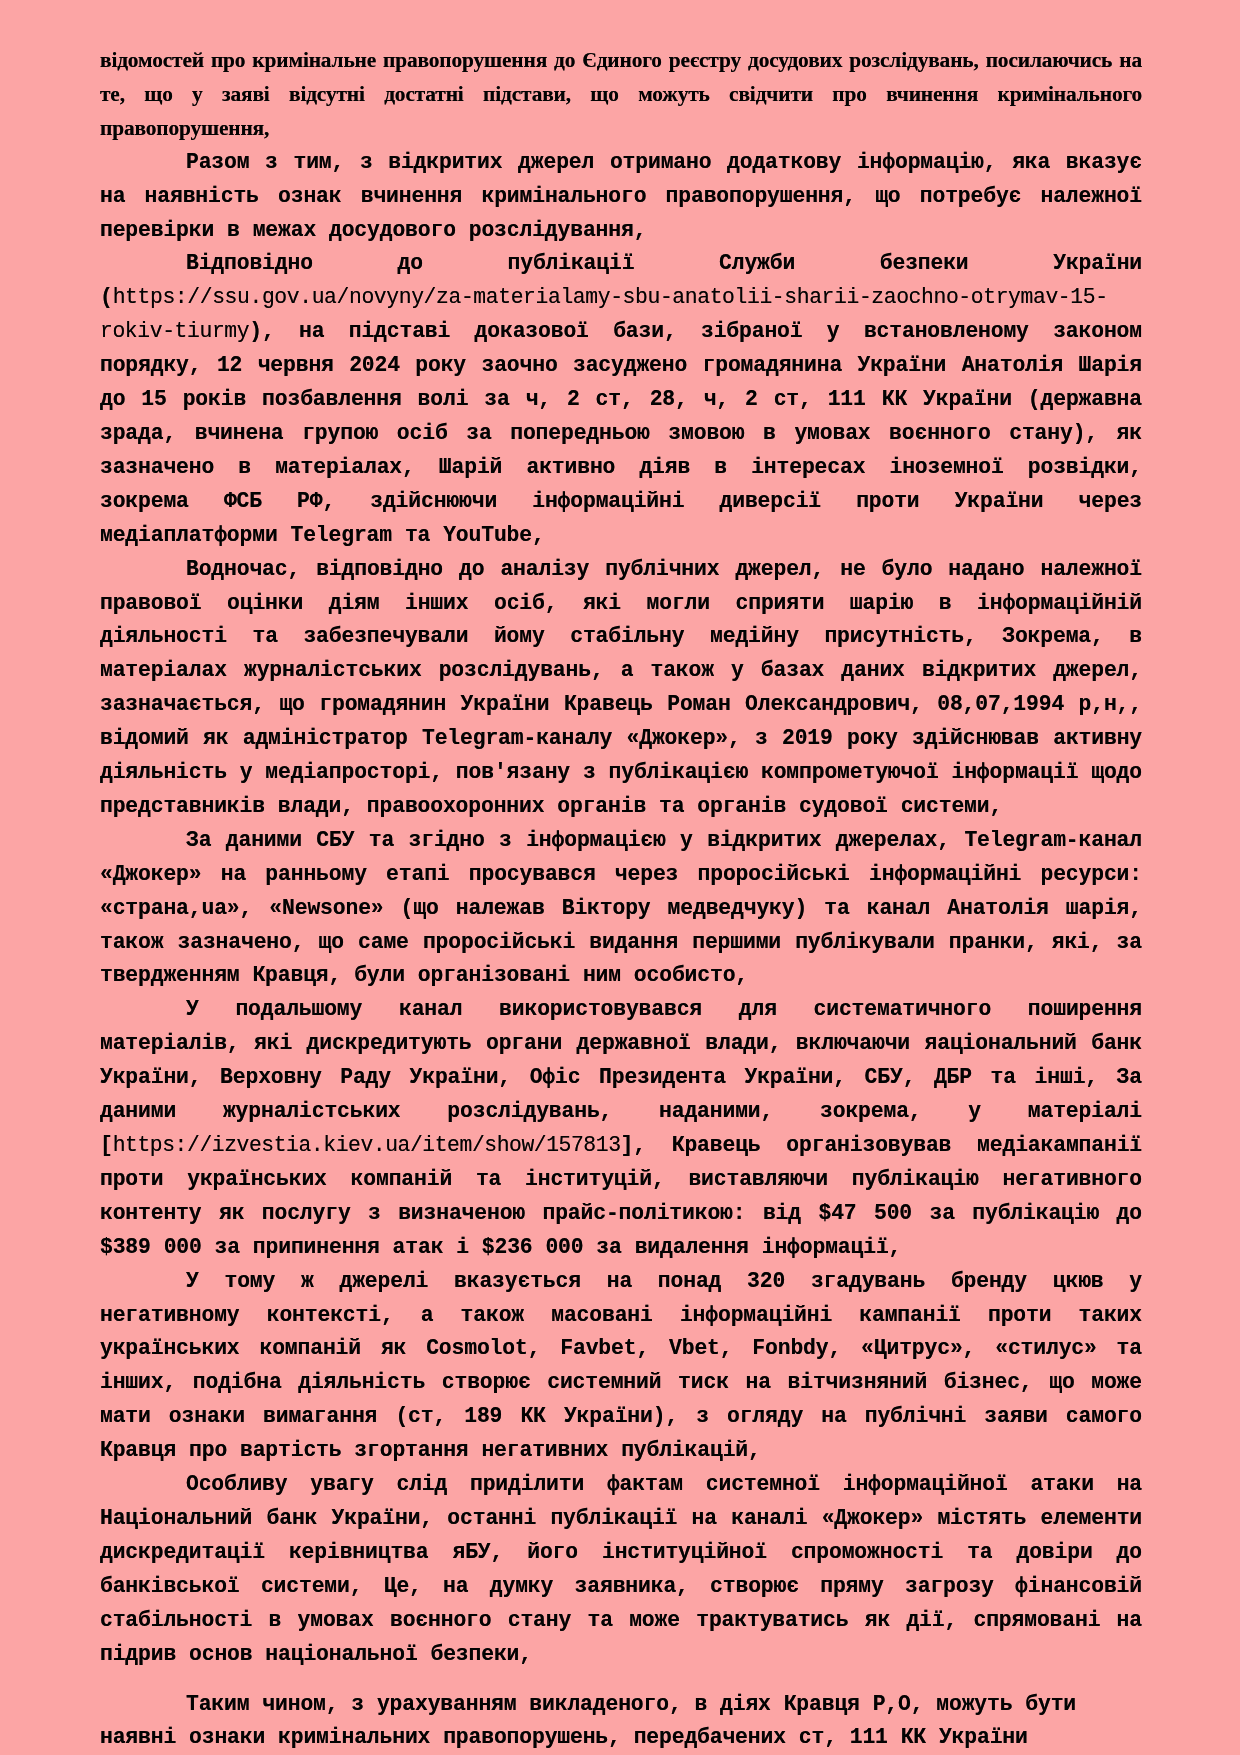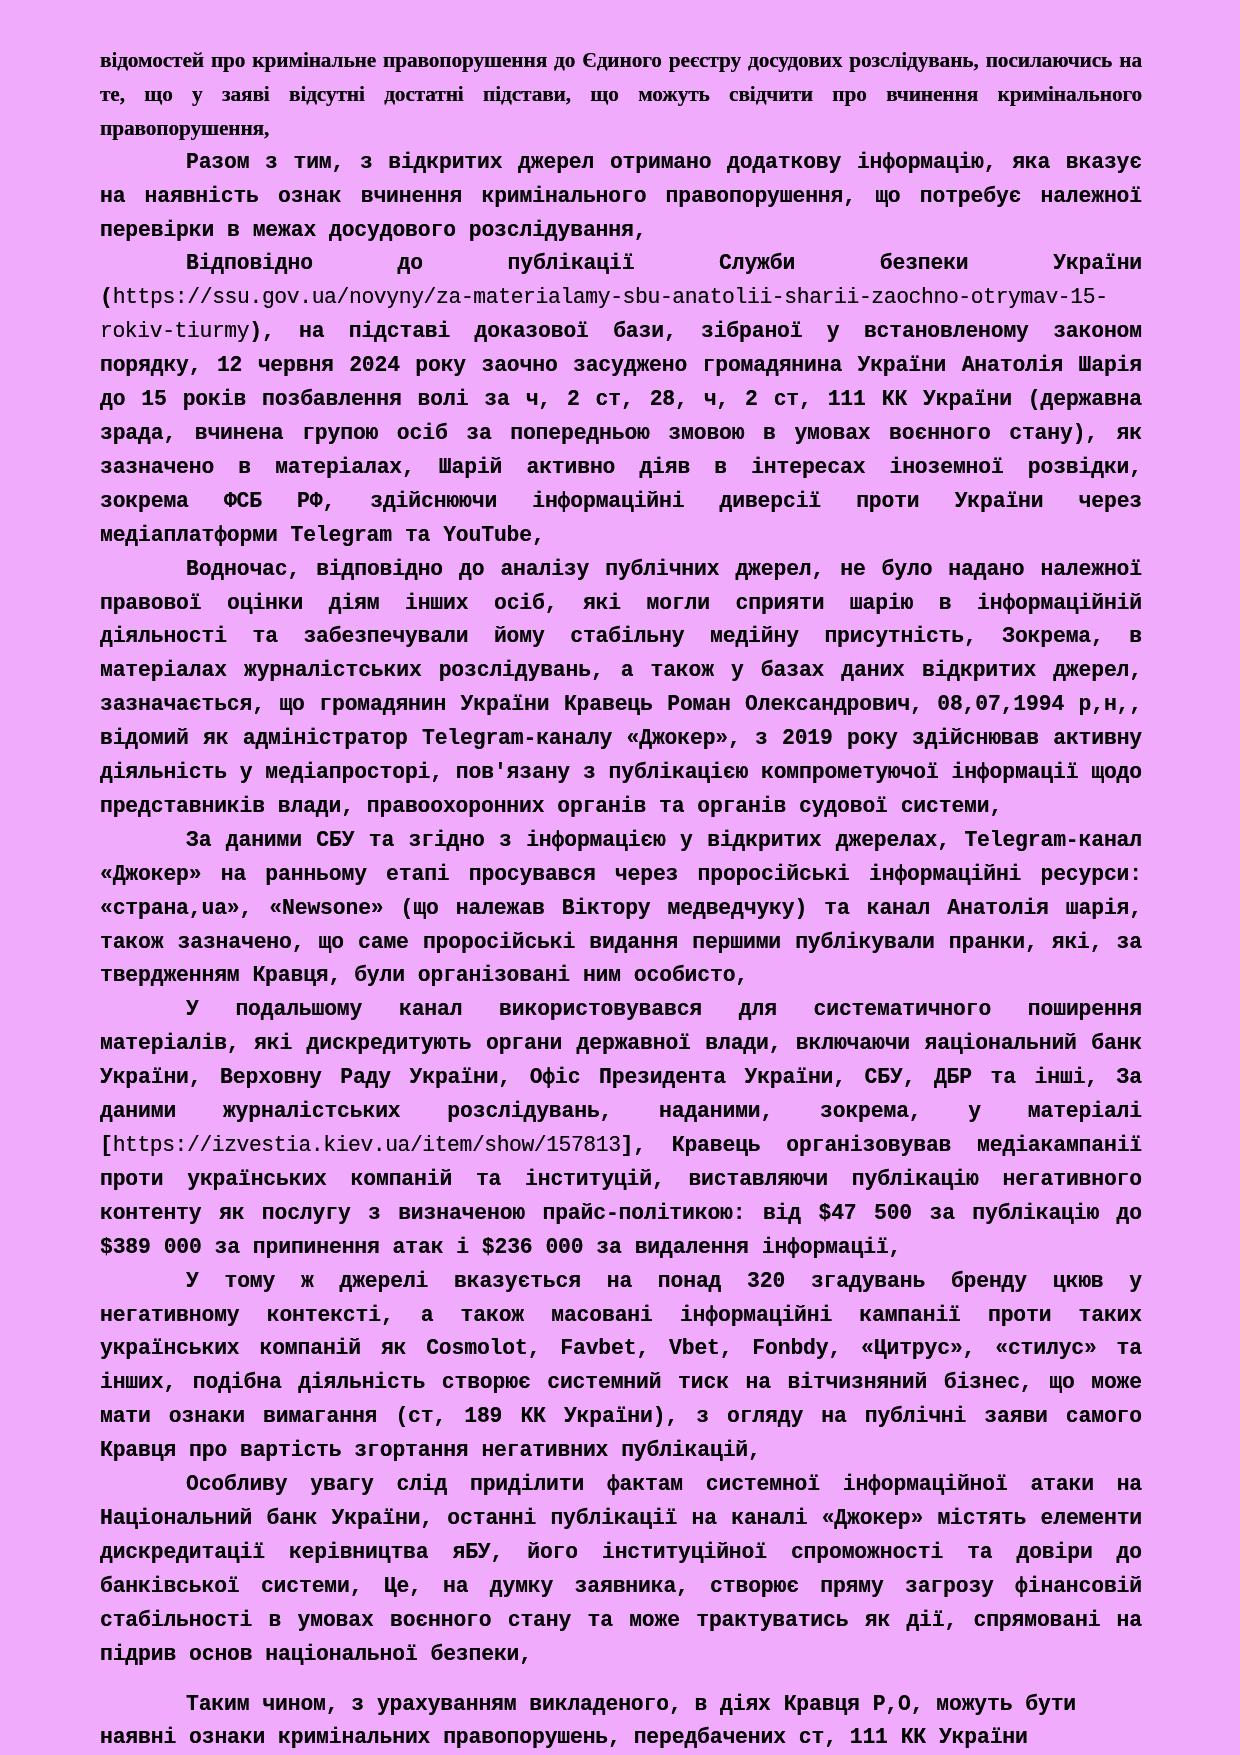--- a/index.html
+++ b/index.html
@@ -7,21 +7,21 @@
     padding: 0;
     background: #ffffff;
   }
   body {
     font-family: "Liberation Serif", "DejaVu Serif", serif;
   }
   .page {
     position: relative;
     width: 1240px;
     height: 1755px;
-    background: #f0abfc;
+    background: #fca5a5;
     overflow: hidden;
     box-sizing: border-box;
   }
   .doc-body {
     position: absolute;
     left: 100px;
     top: 44px;
     width: 1042px;
     text-align: justify;
     text-justify: inter-word;

